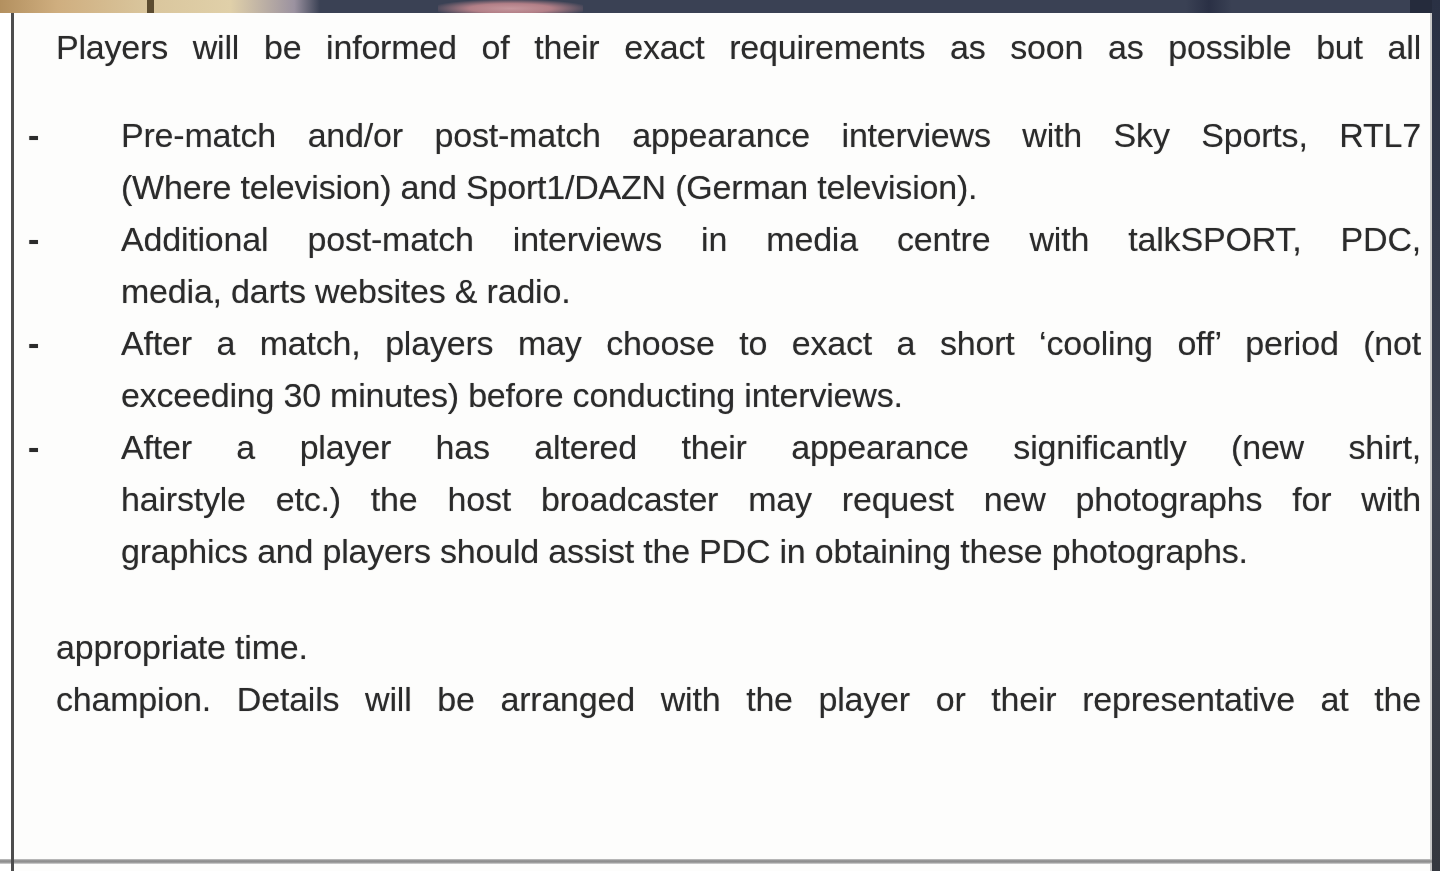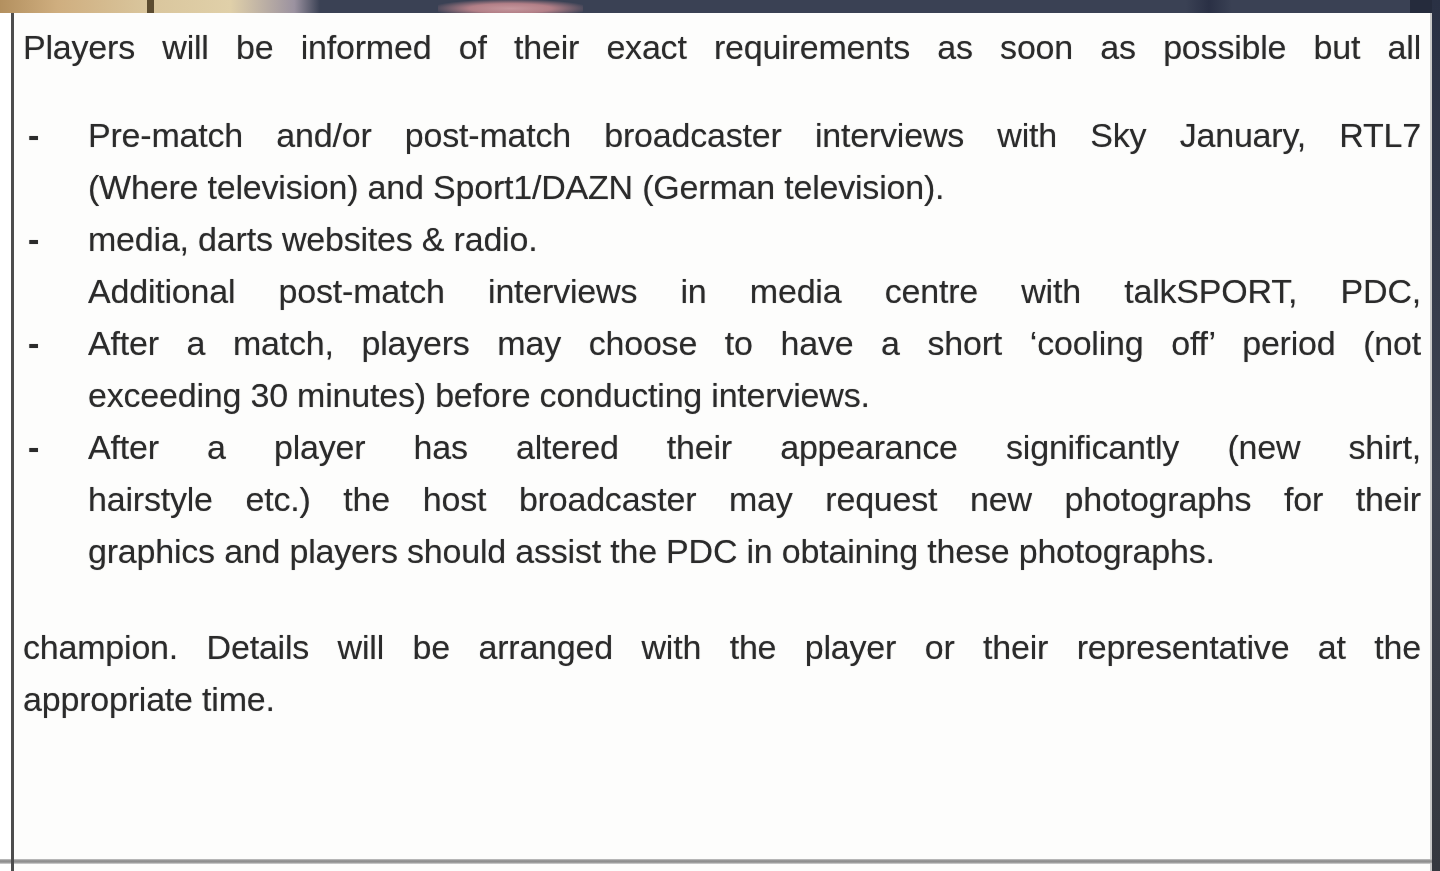--- a/index.html
+++ b/index.html
@@ -48,21 +48,21 @@
     border-left: 3px solid #4d4d4d;
     border-right: 2px solid #c9c9c9;
     padding: 8px 9px 0 9px;
     color: #2b2b2b;
     font-size: 34px;
     line-height: 52px;
     letter-spacing: -0.2px;
     text-shadow: 0 0 1px rgba(43,43,43,0.45);
   }
 
-  .ln { height: 52px; overflow: hidden; white-space: normal; }
+  .ln { height: 52px; overflow: hidden; white-space: normal; margin-left: 33px; }
   .just { text-align: justify; text-align-last: justify; }
   .just::after { content: ""; display: inline-block; width: 100%; height: 0; }
 
   .para-intro { margin-bottom: 36px; }
   .bullet-list { margin-bottom: 44px; }
   .bullet { position: relative; padding-left: 65px; }
   .marker {
     position: absolute; left: 5px; top: 0;
     height: 52px; line-height: 52px; font-weight: 700;
   }
@@ -96,48 +96,48 @@
   <div class="doc">
 
     <div class="para-intro">
       <div class="ln just">Players will be informed of their exact requirements as soon as possible but all</div>
     </div>
 
     <div class="bullet-list">
 
       <div class="bullet">
         <span class="marker">-</span>
-        <div class="ln just">Pre-match and/or post-match broadcaster interviews with Sky January, RTL7</div>
+        <div class="ln just">Pre-match and/or post-match appearance interviews with Sky Sports, RTL7</div>
         <div class="ln">(Where television) and Sport1/DAZN (German television).</div>
       </div>
 
       <div class="bullet">
         <span class="marker">-</span>
+        <div class="ln just">Additional post-match interviews in media centre with talkSPORT, PDC,</div>
         <div class="ln">media, darts websites &amp; radio.</div>
-        <div class="ln just">Additional post-match interviews in media centre with talkSPORT, PDC,</div>
       </div>
 
       <div class="bullet">
         <span class="marker">-</span>
-        <div class="ln just">After a match, players may choose to have a short ‘cooling off’ period (not</div>
+        <div class="ln just">After a match, players may choose to exact a short ‘cooling off’ period (not</div>
         <div class="ln">exceeding 30 minutes) before conducting interviews.</div>
       </div>
 
       <div class="bullet">
         <span class="marker">-</span>
         <div class="ln just">After a player has altered their appearance significantly (new shirt,</div>
-        <div class="ln just">hairstyle etc.) the host broadcaster may request new photographs for their</div>
+        <div class="ln just">hairstyle etc.) the host broadcaster may request new photographs for with</div>
         <div class="ln">graphics and players should assist the PDC in obtaining these photographs.</div>
       </div>
 
     </div>
 
     <div class="para-closing">
+      <div class="ln">appropriate time.</div>
       <div class="ln just">champion. Details will be arranged with the player or their representative at the</div>
-      <div class="ln">appropriate time.</div>
     </div>
 
   </div>
 
   <div class="bottom-rule"></div>
   <div class="border-cross"></div>
 
 </div>
 
 </body></html>

